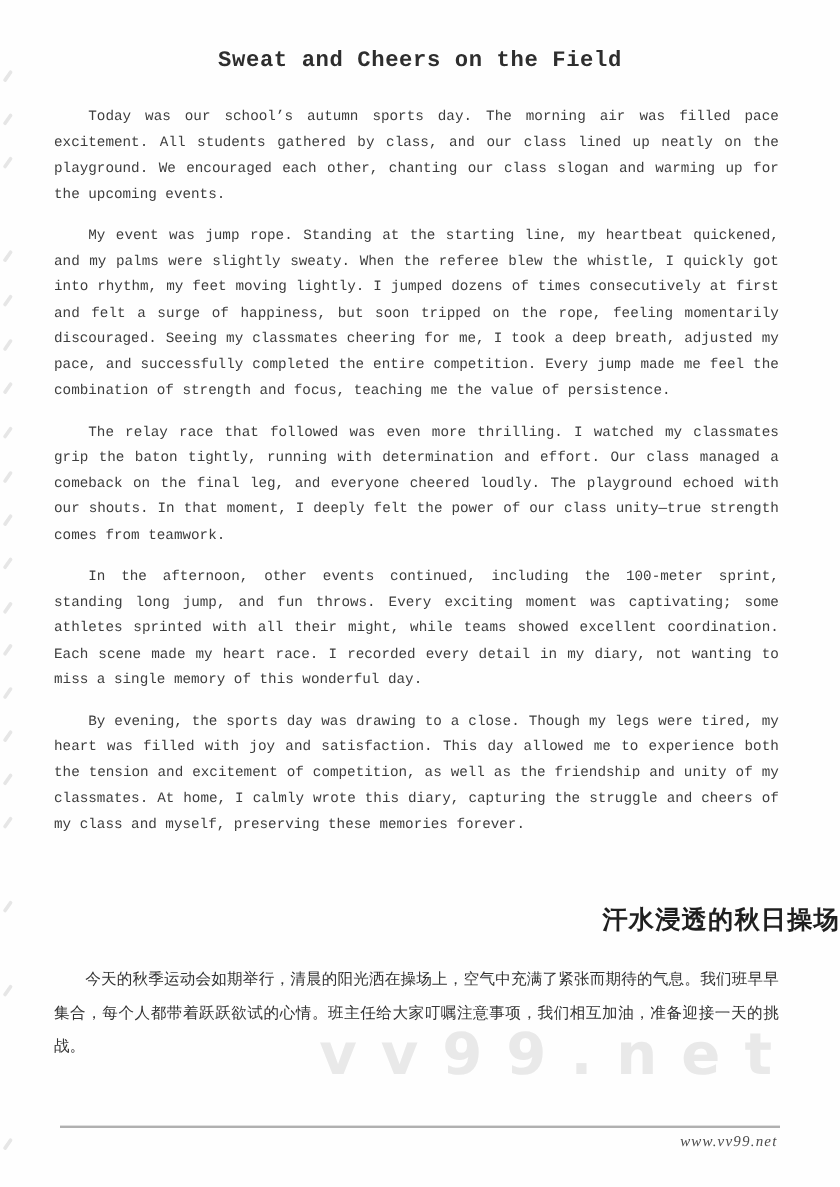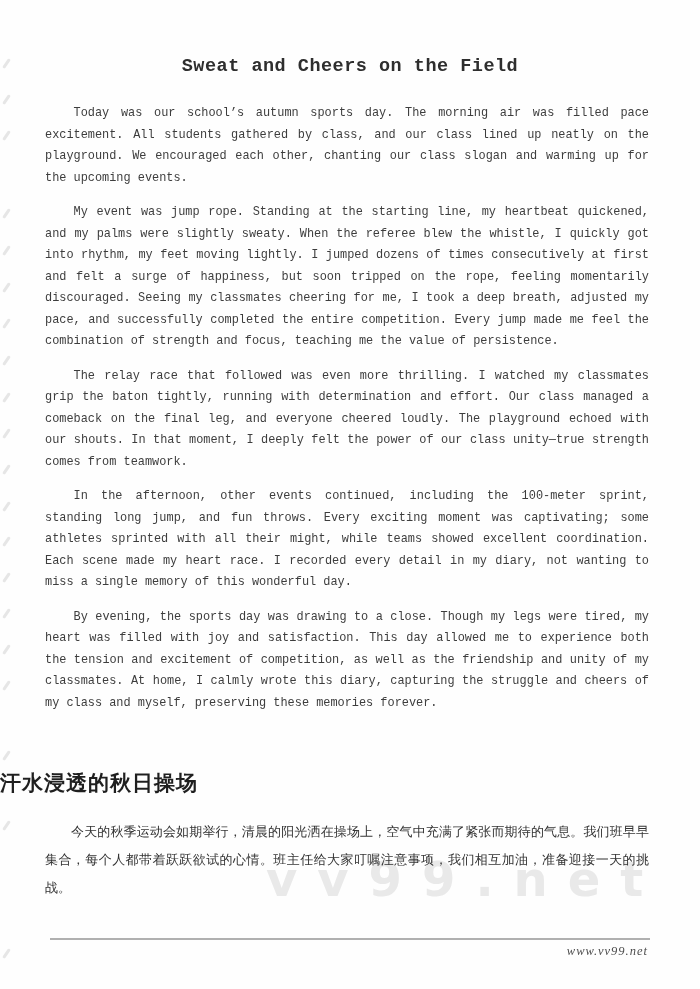--- a/index.html
+++ b/index.html
@@ -11,21 +11,21 @@
     background: #fefefe;
     overflow: hidden;
     font-family: "Liberation Mono", "DejaVu Sans Mono", monospace;
   }
   .content {
     position: relative;
     z-index: 2;
   }
   
   .en-title {
-    margin-top: 55px;
+    margin-top: 39px;
     text-align: center;
     font-family: "Liberation Mono", "DejaVu Sans Mono", monospace;
     font-size: 18.5px;
     line-height: 24px;
     font-weight: 600;
     color: #2e2e2e;
     letter-spacing: 0.5px;
   }
   .en-body {
     margin: 24px 0 0 45px;
@@ -38,21 +38,21 @@
     color: #3d3d3d;
     text-align: justify;
     text-indent: 2.4em;
     margin-bottom: 13px;
     word-spacing: normal;
   }
   .en-body p:last-child { margin-bottom: 0; }
   
   .cn-title {
     margin-top: 56px;
-    text-align: left;
+    text-align: right;
     font-family: "Liberation Sans", "DejaVu Sans", sans-serif;
     font-size: 21px;
     line-height: 26px;
     font-weight: bold;
     color: #1f1f1f;
     letter-spacing: 1px;
   }
   .cn-body {
     margin: 22px 0 0 45px;
     width: 604px;

